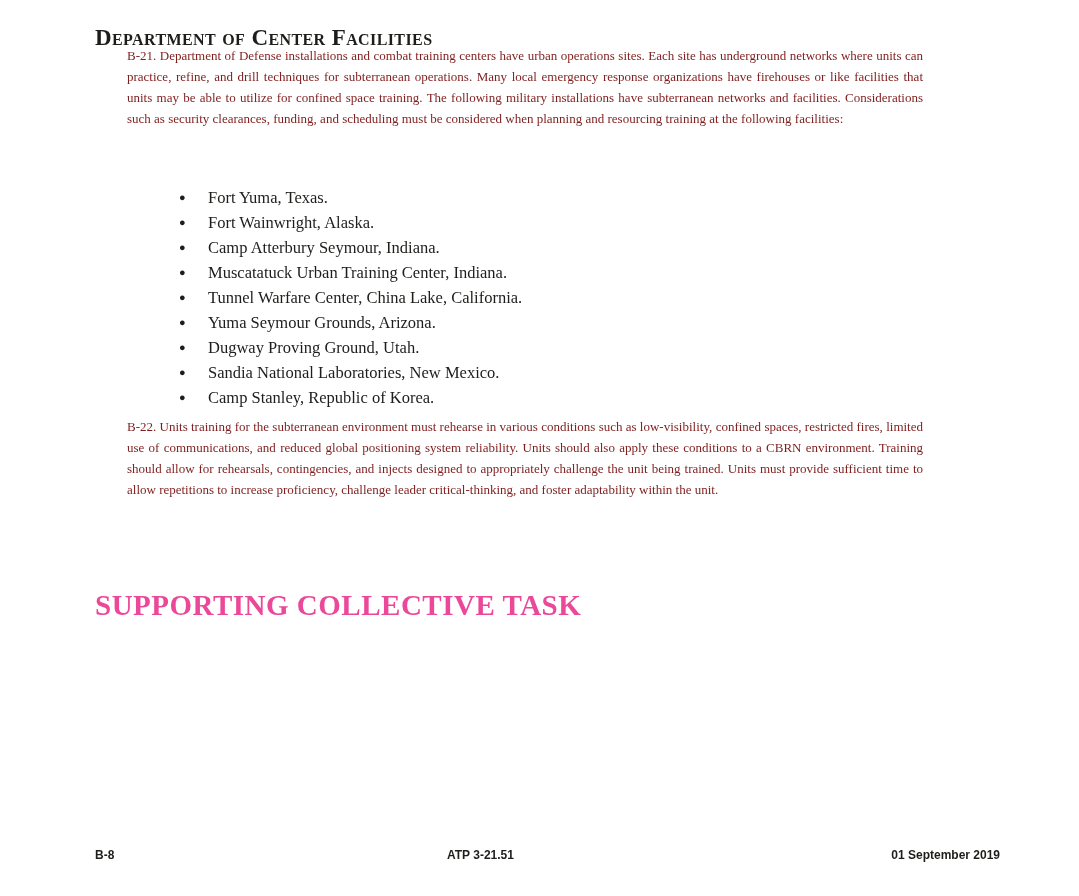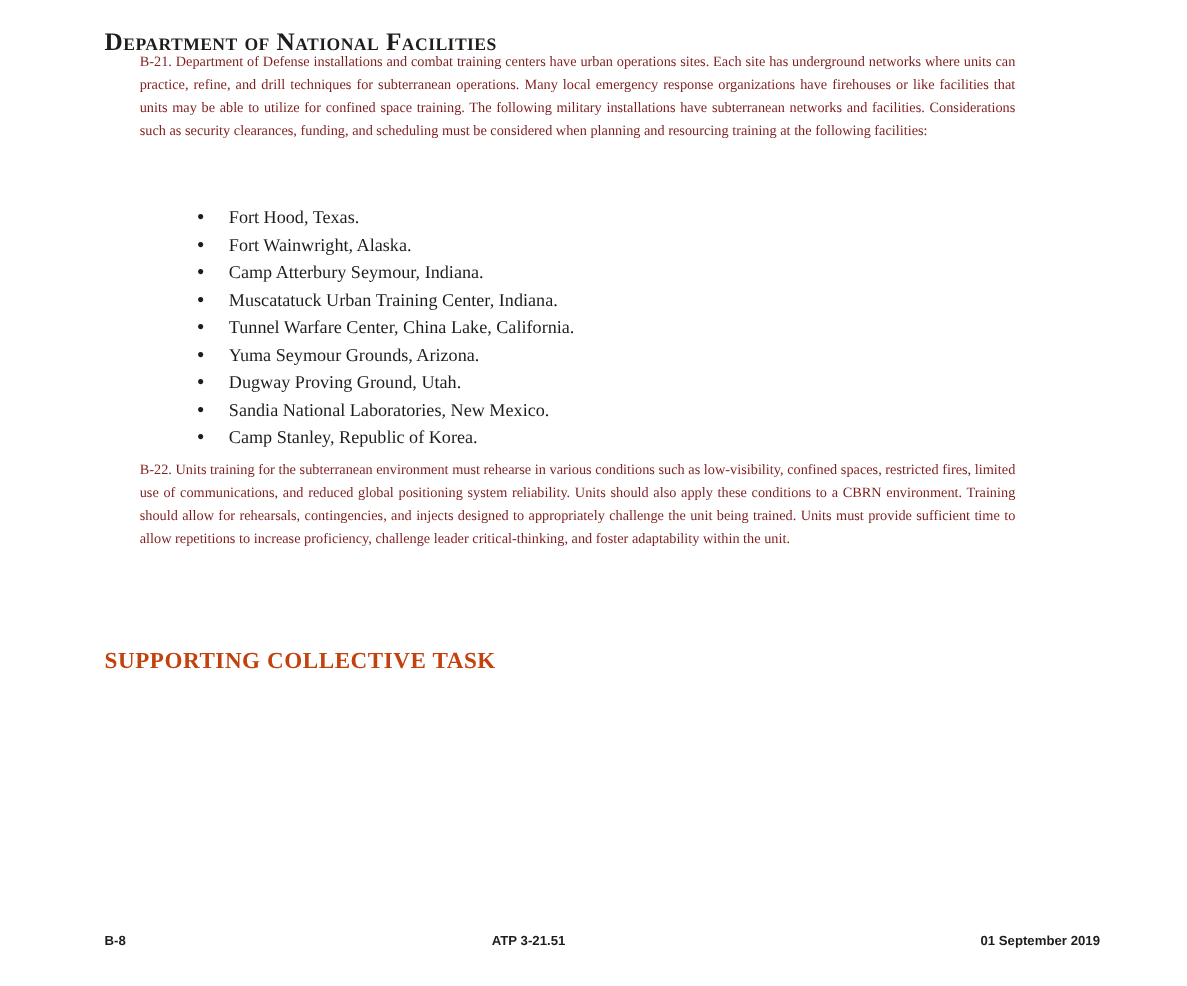--- a/index.html
+++ b/index.html
@@ -66,24 +66,24 @@
     font-size: 11px;
     line-height: 21px;
     color: #1d1d1b;
   }
   .collective-heading {
     position: absolute;
     left: 95px;
     top: 569px;
     font-family: "Liberation Serif", serif;
     font-weight: 700;
-    font-size: 21px;
+    font-size: 29px;
     line-height: 34px;
     letter-spacing: 0.5px;
-    color: #c2410c;
+    color: #ec4899;
     white-space: nowrap;
   }
   .footer {
     position: absolute;
     left: 0;
     top: 845px;
     width: 1079px;
     height: 22px;
     font-family: "Liberation Sans", sans-serif;
     font-weight: 700;
@@ -93,28 +93,28 @@
   }
   .footer .page-num   { position: absolute; left: 95px;  top: 0; }
   .footer .pub-num    { position: absolute; left: 447px; top: 0; }
   .footer .pub-date   { position: absolute; right: 79px; top: 0; }
 </style>
 </head>
 <body>
 
 <div class="page">
 
-  <h2 class="section-heading">Department of National Facilities</h2>
+  <h2 class="section-heading">Department of Center Facilities</h2>
 
   <p class="body-para para-b21">B-21. Department of Defense installations and combat training centers have urban operations sites. Each site has underground networks where units can practice, refine, and drill techniques for subterranean operations. Many local emergency response organizations have firehouses or like facilities that units may be able to utilize for confined space training. The following military installations have subterranean networks and facilities. Considerations such as security clearances, funding, and scheduling must be considered when planning and resourcing training at the following facilities:</p>
 
   <ul class="facilities-list">
     <li>
       <span class="dot">●</span>
-      <span>Fort Hood, Texas.</span>
+      <span>Fort Yuma, Texas.</span>
     </li>
     <li>
       <span class="dot">●</span>
       <span>Fort Wainwright, Alaska.</span>
     </li>
     <li>
       <span class="dot">●</span>
       <span>Camp Atterbury Seymour, Indiana.</span>
     </li>
     <li>

